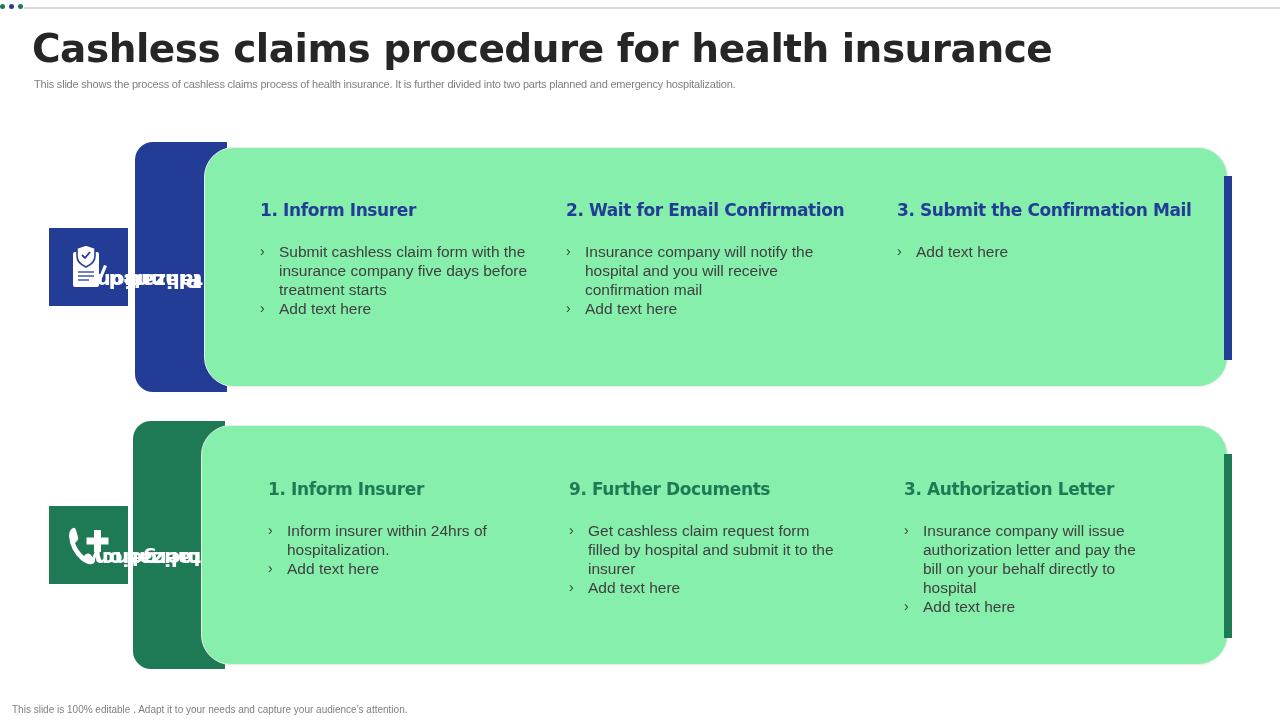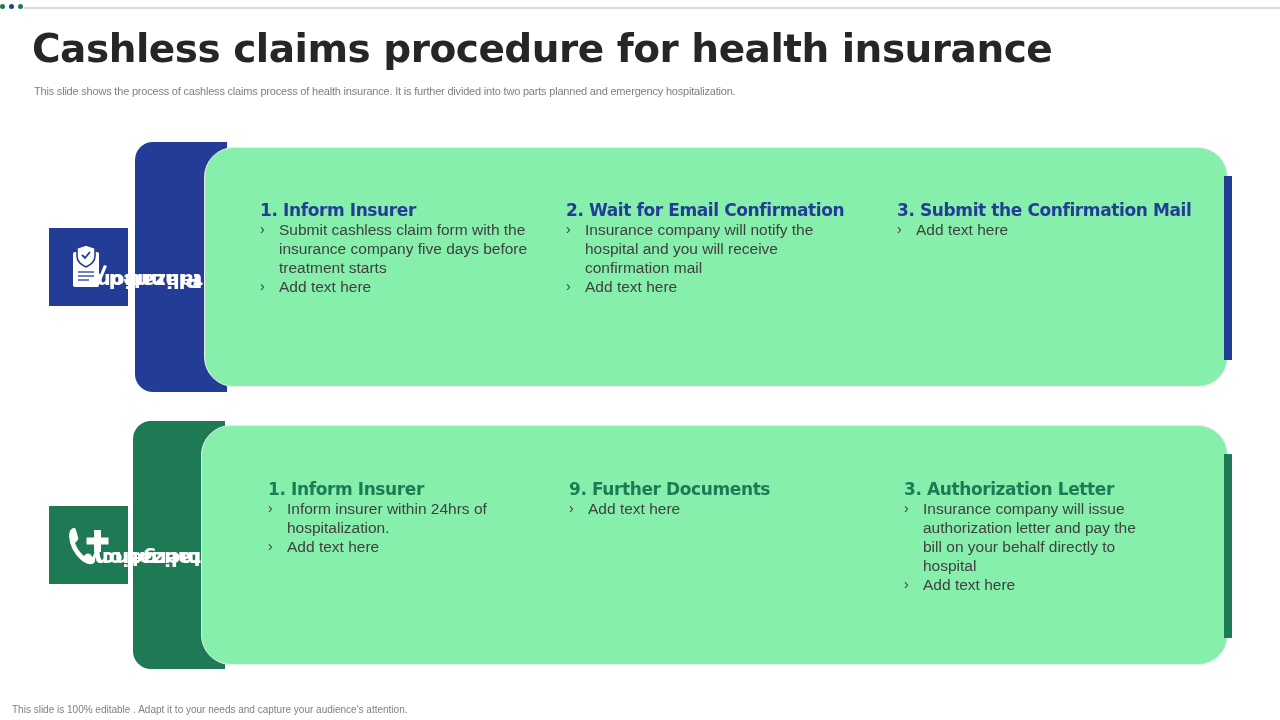--- a/index.html
+++ b/index.html
@@ -4,21 +4,21 @@
 <style>
   * { box-sizing: border-box; margin: 0; padding: 0; }
   html, body { width: 1280px; height: 720px; background: #ffffff; overflow: hidden; }
   body { position: relative; font-family: "Liberation Sans", sans-serif; color: #404040; }
 
   .top-rule { position: absolute; left: 24px; top: 7px; width: 1256px; height: 2px; background: #d9d9d9; }
   .dots { position: absolute; left: 0; top: 4px; display: flex; gap: 4px; }
   .dot { width: 5px; height: 5px; border-radius: 50%; }
 
   .title { position: absolute; left: 32px; top: 26px; font-family: "DejaVu Sans", sans-serif; font-weight: bold; font-size: 39px; color: #262626; letter-spacing: -0.5px; white-space: nowrap; }
-  .subtitle { position: absolute; left: 34px; top: 85px; font-size: 11px; color: #7f7f7f; letter-spacing: -0.2px; white-space: nowrap; }
+  .subtitle { position: absolute; left: 34px; top: 78px; font-size: 11px; color: #7f7f7f; letter-spacing: -0.2px; white-space: nowrap; }
 
   .section { position: absolute; left: 0; width: 1280px; }
   .sec-planned { top: 142px; height: 250px; }
   .sec-emergency { top: 421px; height: 248px; }
 
   .icon-box { position: absolute; left: 49px; width: 79px; height: 78px; display: flex; align-items: center; justify-content: center; }
   .sec-planned .icon-box { top: 86px; }
   .sec-emergency .icon-box { top: 85px; }
 
   .tab { position: absolute; left: 135px; top: 0; width: 92px; height: 100%; border-radius: 18px 0 0 18px; }
@@ -28,21 +28,21 @@
 
   .card { position: absolute; left: 204px; top: 5px; width: 1024px; height: 240px; background: #86efac; border-radius: 30px; border: 1px solid #ececec; box-shadow: 0 1px 3px rgba(0,0,0,0.04); }
   .sec-emergency .card { left: 201px; top: 4px; width: 1027px; }
 
   .accent-bar { position: absolute; right: 0; width: 8px; }
   .sec-planned .accent-bar { top: 28px; height: 184px; left: 1019px; }
   .sec-emergency .accent-bar { top: 28px; height: 184px; left: 1022px; }
 
   .step { position: absolute; }
   .step-title { font-family: "DejaVu Sans", sans-serif; font-weight: bold; font-size: 17px; letter-spacing: -0.4px; white-space: nowrap; }
-  .step-list { list-style: none; }
+  .step-list { list-style: none; margin-top: 22px; }
   .step-list li { position: relative; padding-left: 19px; font-size: 15.5px; line-height: 19px; color: #404040; }
   .step-list li::before { content: "\203A"; position: absolute; left: 0; top: 0; font-size: 14px; color: #404040; }
 
   .footer { position: absolute; left: 0; width: 1280px; top: 704px; font-size: 10px; color: #7f7f7f; }
   .footer span { margin-left: 12px; }
 </style>
 </head>
 <body>
 
 <div class="dots">
@@ -127,20 +127,21 @@
       <div class="step-title" style="color:#1e7a55">1. Inform Insurer</div>
       <ul class="step-list">
         <li style="width:230px">Inform  insurer within 24hrs of hospitalization.</li>
         <li>Add text here</li>
       </ul>
     </div>
 
     <div class="step" style="left:367px; top:53px; width:265px;">
       <div class="step-title" style="color:#1e7a55">9. Further Documents</div>
       <ul class="step-list">
+        <li>Get cashless claim request form filled by hospital and submit it to the insurer</li>
         <li>Add text here</li>
       </ul>
     </div>
 
     <div class="step" style="left:702px; top:53px; width:250px;">
       <div class="step-title" style="color:#1e7a55">3. Authorization Letter</div>
       <ul class="step-list">
         <li style="width:240px">Insurance  company will issue authorization  letter and pay the bill on your behalf directly to hospital</li>
         <li>Add text here</li>
       </ul>

